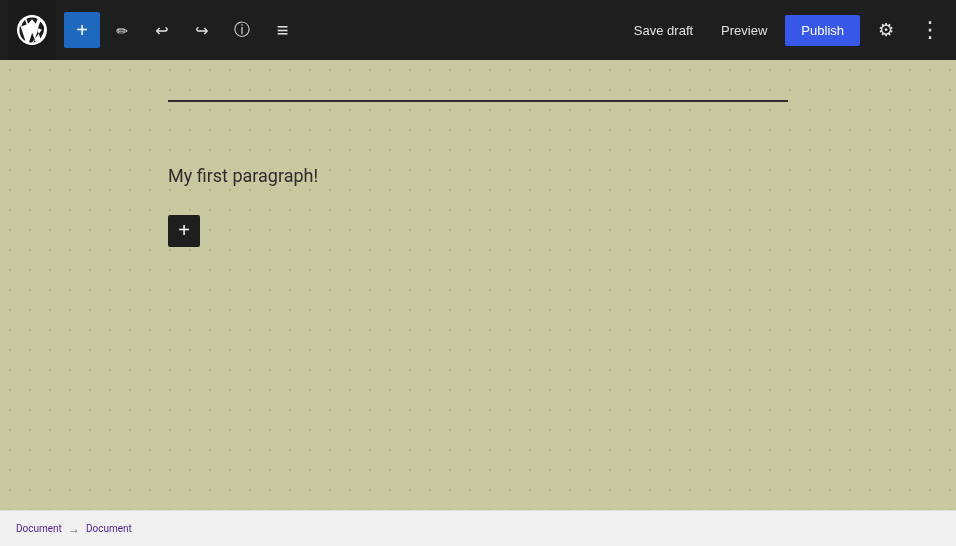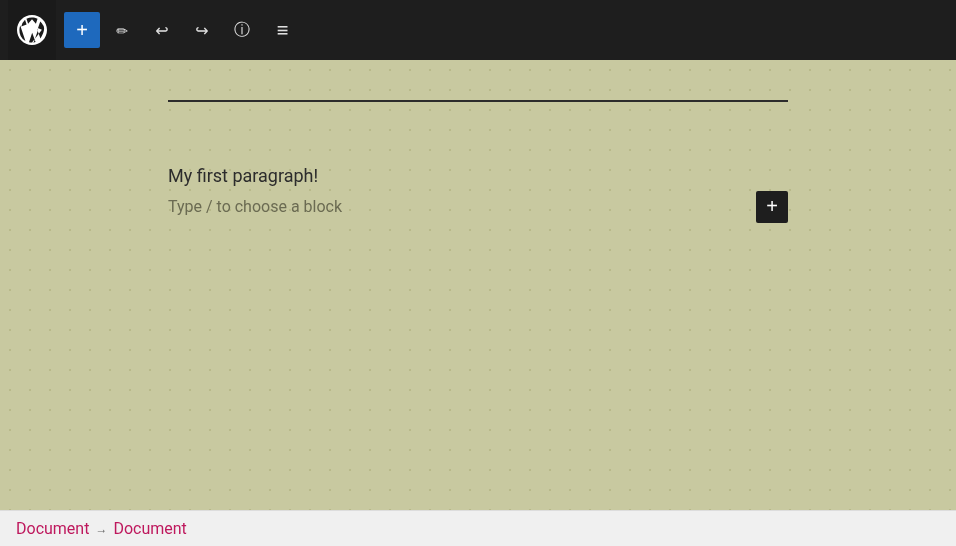--- a/index.html
+++ b/index.html
@@ -143,20 +143,21 @@
       border: none;
       border-top: 2px solid #2c2c2c;
       margin-bottom: 60px;
       width: 100%;
     }
 
     .paragraph-block {
       font-size: 18px;
       color: #2c2c2c;
       line-height: 1.6;
+      margin-bottom: 24px;
     }
 
     .new-block-row {
       display: flex;
       align-items: center;
       gap: 12px;
       position: relative;
     }
 
     .block-placeholder {
@@ -188,22 +189,22 @@
       background: #f0f0f0;
       border-top: 1px solid #ddd;
       display: flex;
       align-items: center;
       padding: 0 16px;
       gap: 0;
       flex-shrink: 0;
     }
 
     .status-item {
-      font-size: 16px;
-      color: #be185d;
+      font-size: 10px;
+      color: #4c1d95;
       cursor: pointer;
     }
 
     .status-arrow {
       font-size: 12px;
       color: #666;
       margin: 0 6px;
     }
 
     
@@ -243,33 +244,53 @@
   </button>
 
   <button class="toolbar-btn">
     <span class="icon-info"></span>
   </button>
 
   <button class="toolbar-btn">
     <span class="icon-list"></span>
   </button>
 
+  <div class="toolbar-right">
+    <button class="save-draft-btn">
+      <span>Save draft</span>
+    </button>
+
+    <button class="preview-btn">
+      <span>Preview</span>
+    </button>
+
+    <button class="publish-btn">
+      <span>Publish</span>
+    </button>
+
+    <button class="settings-btn">
+      <span class="icon-gear"></span>
+    </button>
+
+    <button class="more-btn">
+      <span class="icon-dots"></span>
+    </button>
+  </div>
 </div>
 
 <div class="editor-area">
   <div class="editor-content">
 
     <hr class="title-separator">
 
     <div class="paragraph-block">
       <span>My first paragraph!</span>
     </div>
 
     <div class="new-block-row">
-      <div class="block-placeholder">Type / to choose a block</div>
       <button class="add-block-btn">
         <span>+</span>
       </button>
     </div>
 
   </div>
 </div>
 
 <div class="status-bar">
   <span class="status-item">Document</span>

